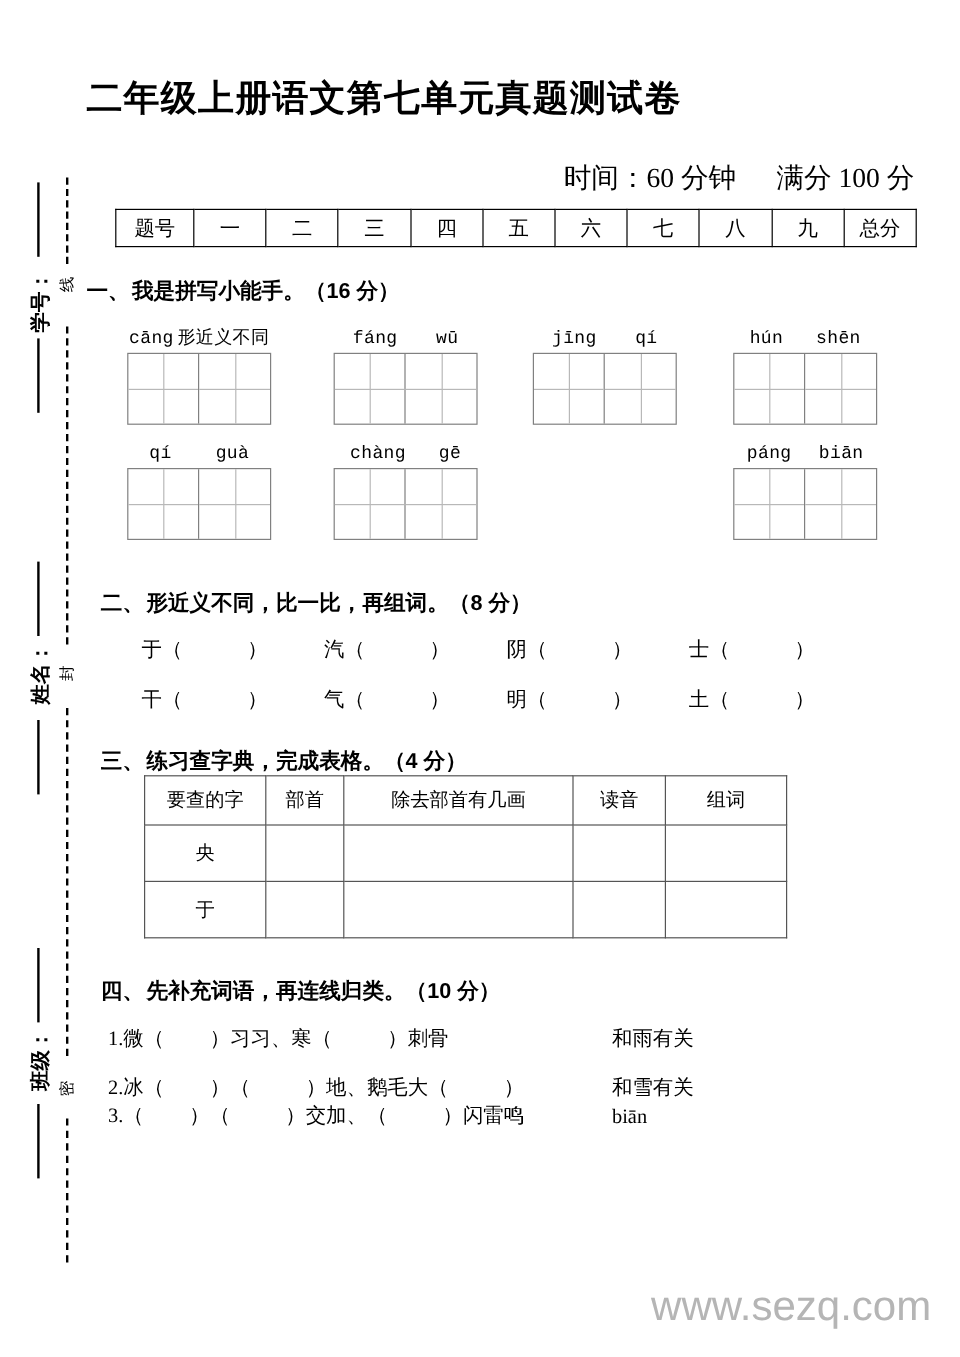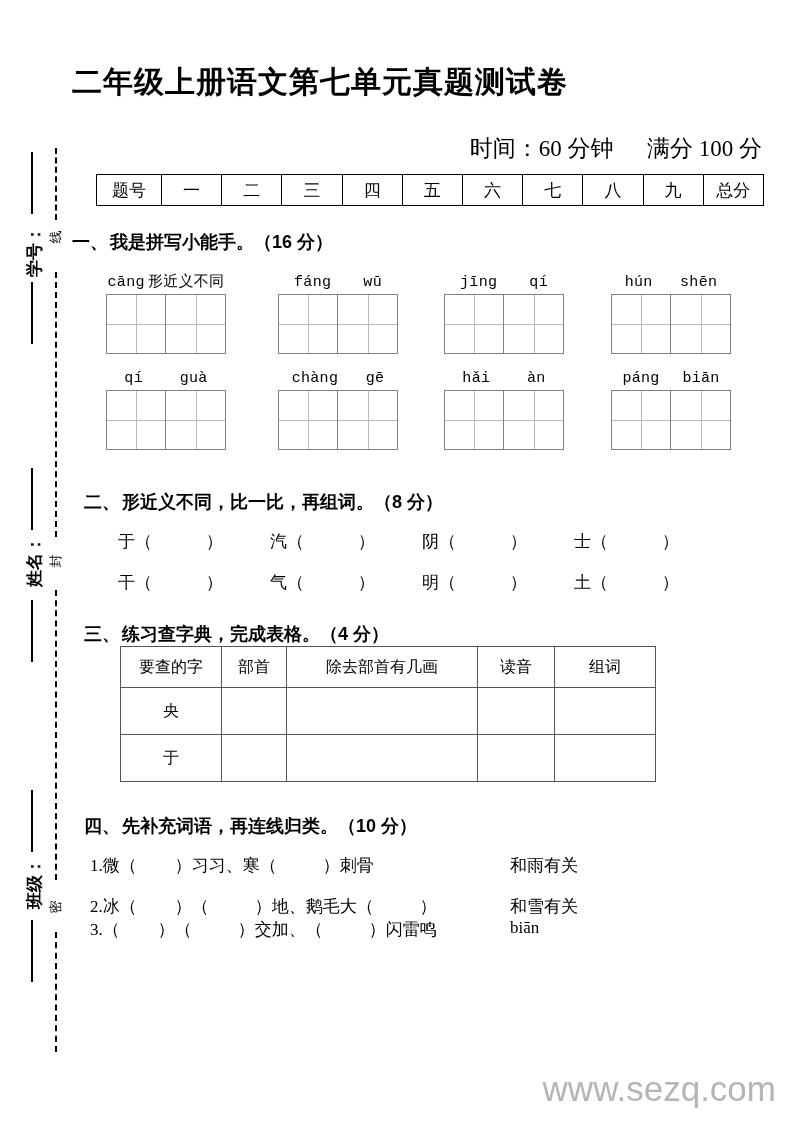--- a/index.html
+++ b/index.html
@@ -215,21 +215,21 @@
   #dict-table tr.body td { height: 44px; }
   #dict-table .c-zi  { width: 98px; }
   #dict-table .c-bs  { width: 62px; }
   #dict-table .c-hua { width: 188px; }
   #dict-table .c-dy  { width: 74px; }
   #dict-table .c-cz  { width: 98px; text-align: center; }
 
   
   .match-row {
     display: flex;
-    align-items: flex-start;
+    align-items: flex-end;
     font-size: 17px;
     font-family: "Liberation Serif", "DejaVu Serif", serif;
     margin-left: 18px;
   }
   #match-row1 { margin-top: 16px; }
   #match-row2 { margin-top: 18px; }
   #match-row3 { }
   .match-left { width: 420px; white-space: nowrap; }
   .match-right { width: 140px; white-space: nowrap; }
   .mblank { display: inline-block; width: 38px; }
@@ -362,30 +362,20 @@
       <div class="word-block" style="left:206px;">
         <div class="pinyin-line">
           <span>chàng</span>
           <span>gē</span>
         </div>
         <div class="tzg">
           <div class="cell"></div>
           <div class="cell"></div>
         </div>
       </div>
-      <div class="word-block" style="left:372px;">
-        <div class="pinyin-line">
-          <span>hǎi</span>
-          <span>àn</span>
-        </div>
-        <div class="tzg">
-          <div class="cell"></div>
-          <div class="cell"></div>
-        </div>
-      </div>
       <div class="word-block" style="left:539px;">
         <div class="pinyin-line">
           <span>páng</span>
           <span>biān</span>
         </div>
         <div class="tzg">
           <div class="cell"></div>
           <div class="cell"></div>
         </div>
       </div>

